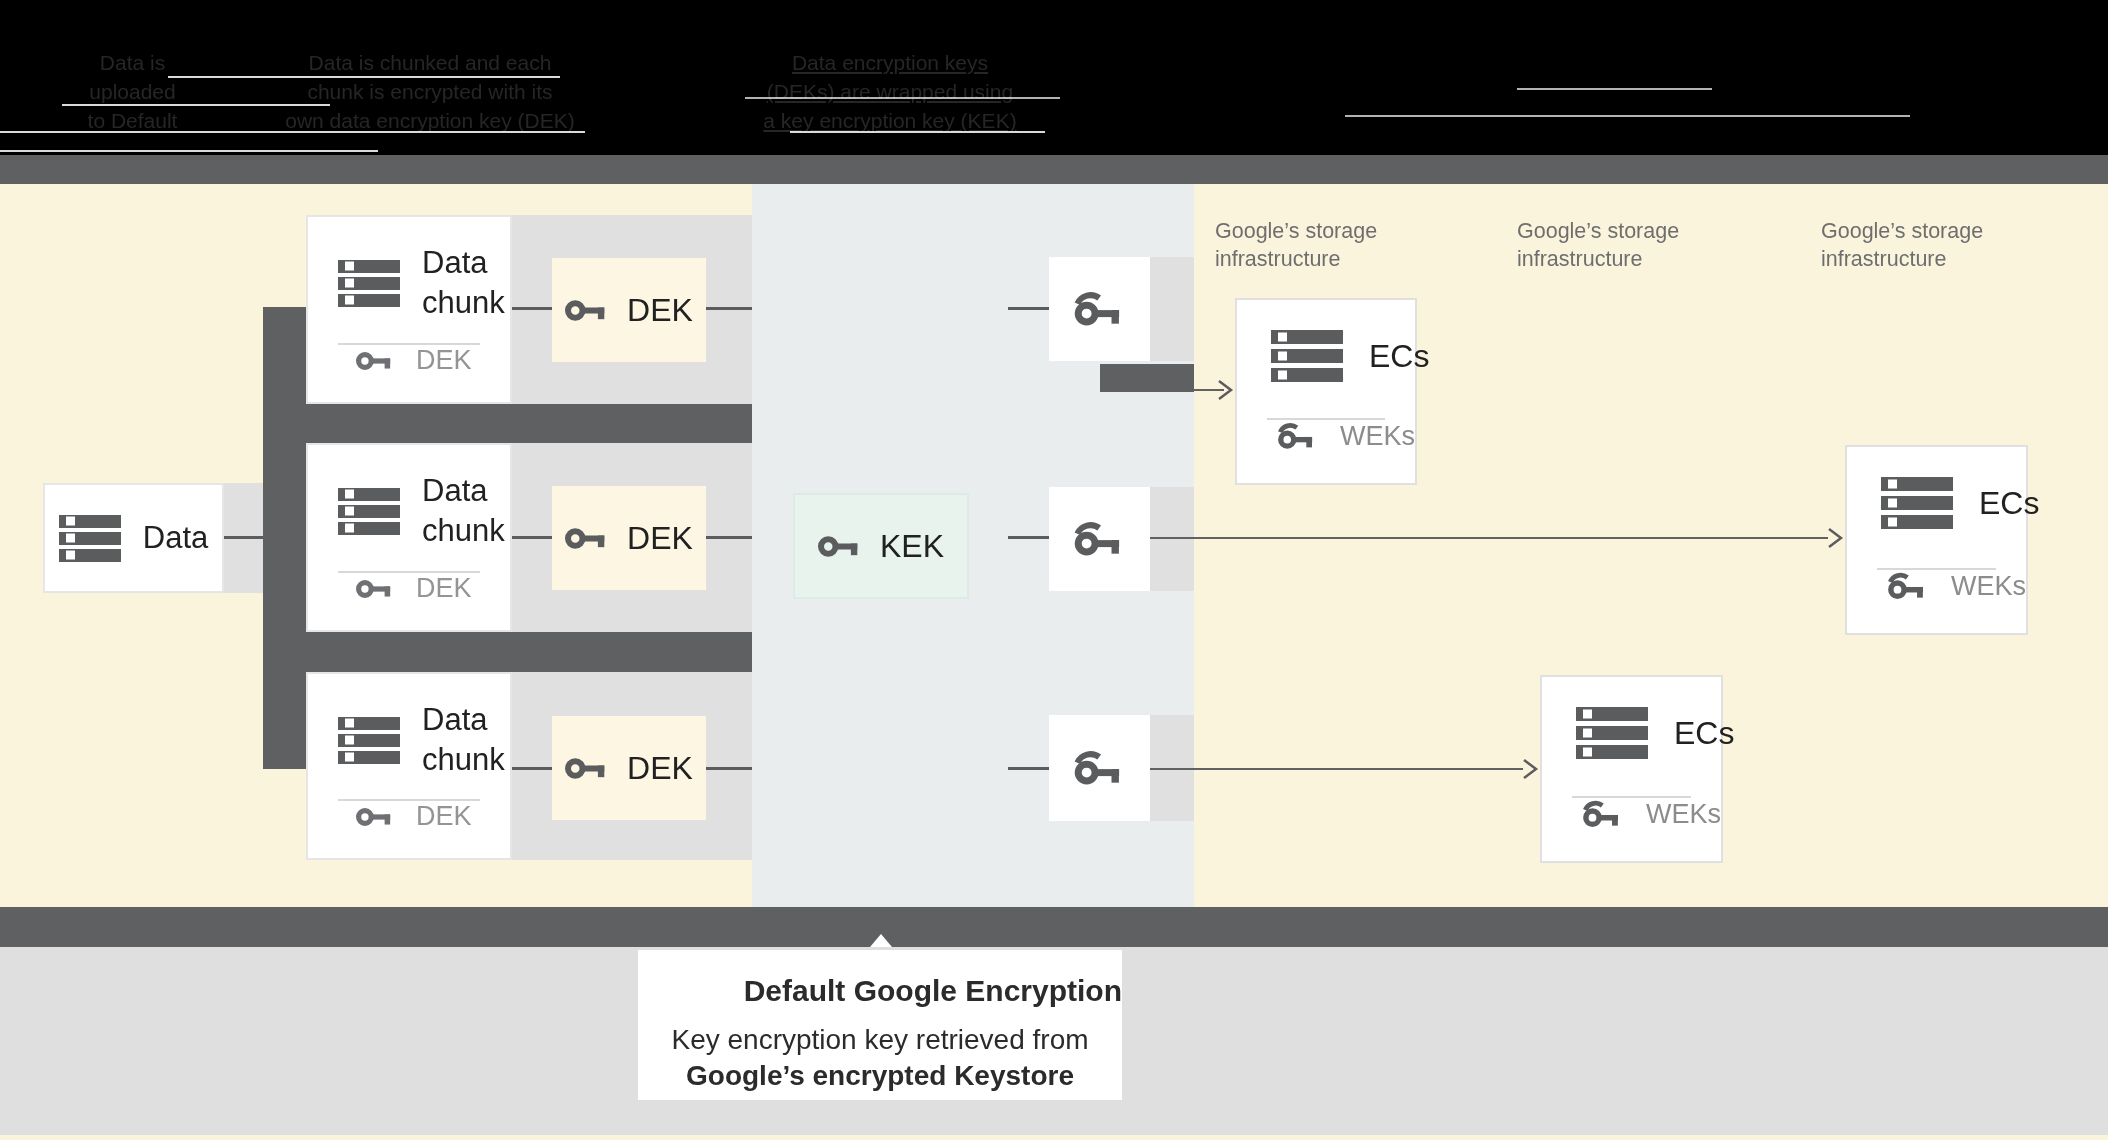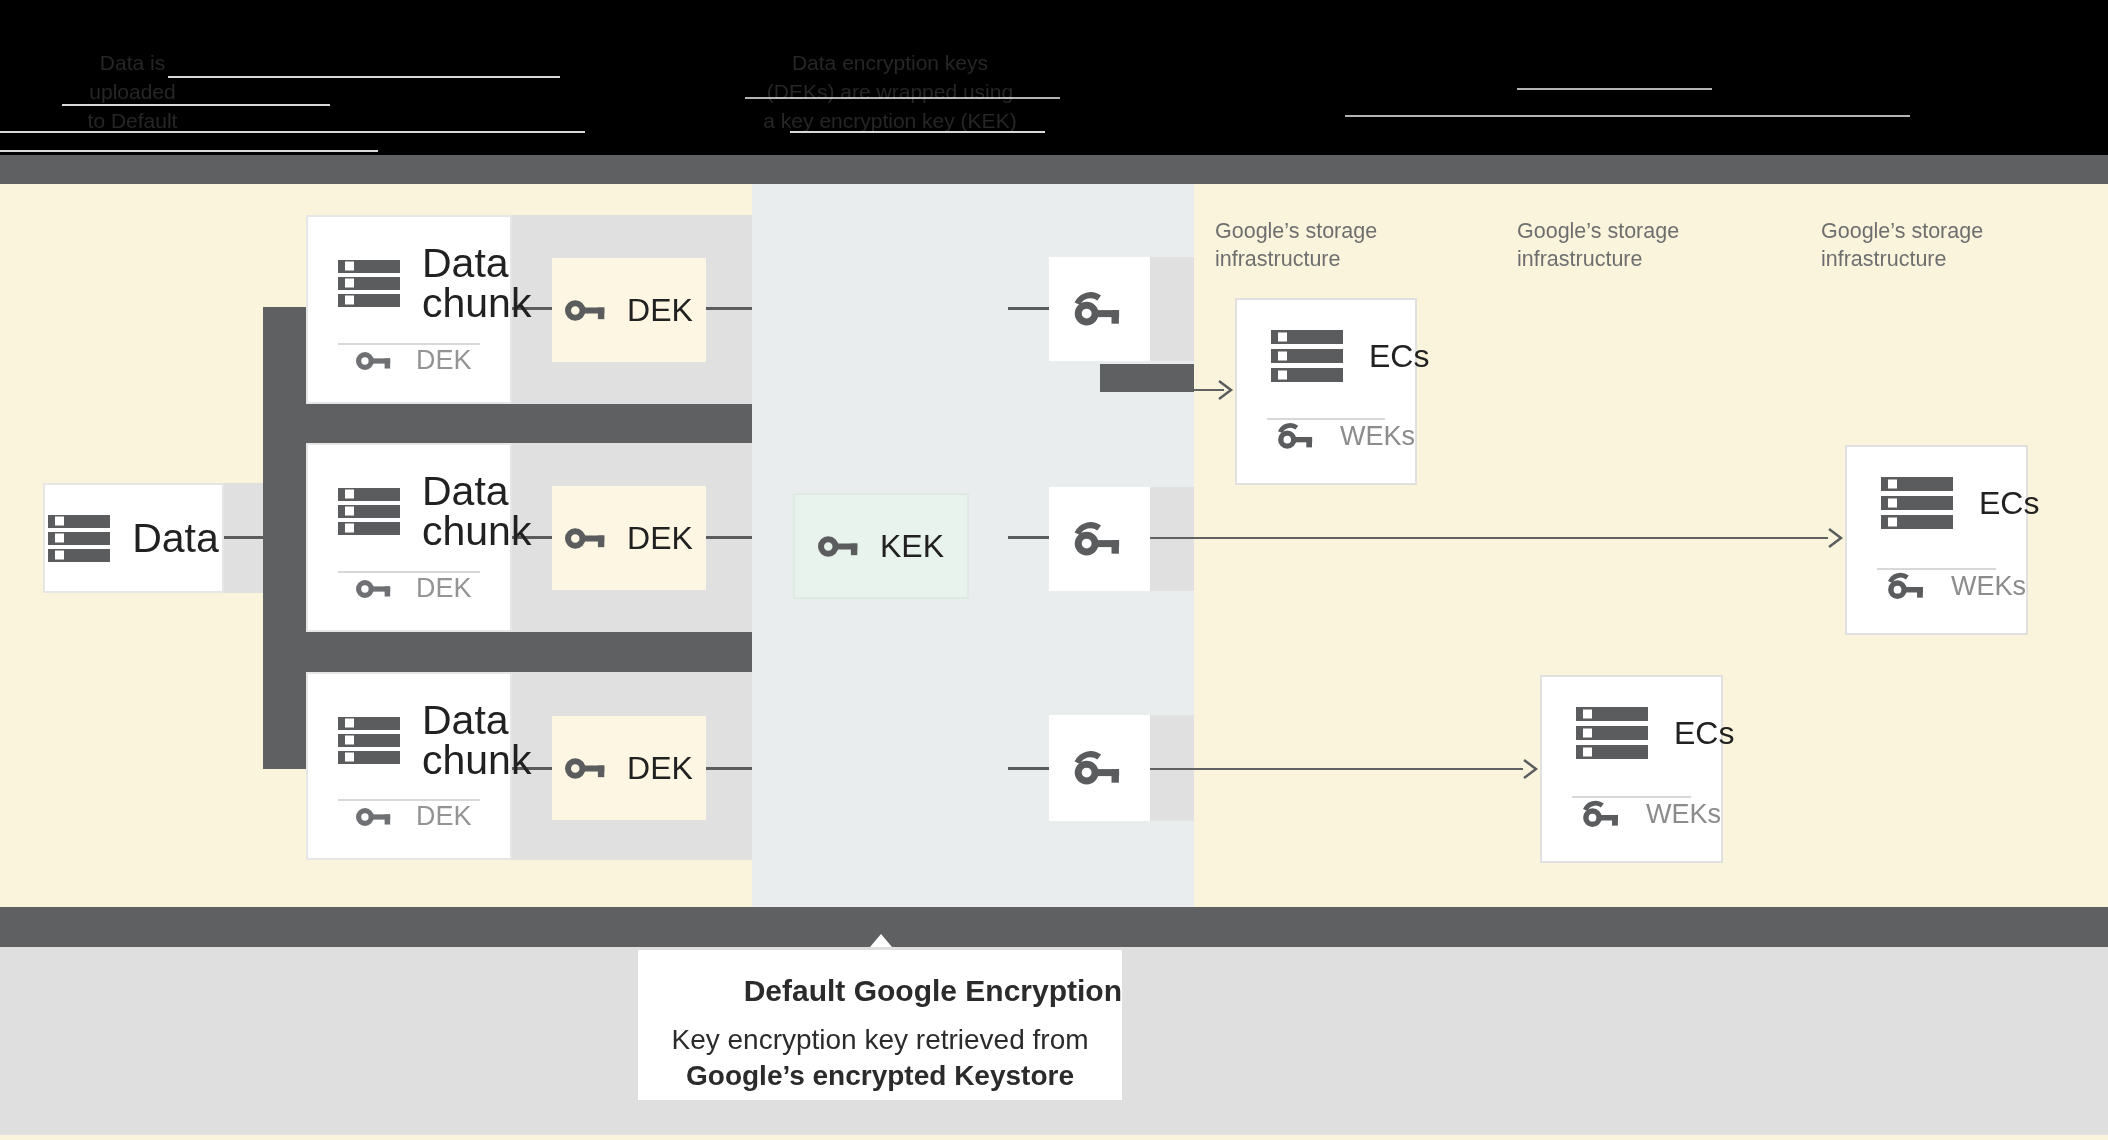--- a/index.html
+++ b/index.html
@@ -25,21 +25,21 @@
   
   .wbox{position:absolute;background:#fff;border:2px solid #E6E6E6;box-sizing:border-box;}
   .dekbox{position:absolute;background:#FCF6E3;box-sizing:border-box;
           display:flex;align-items:center;justify-content:center;gap:16px;}
   .kekbox{position:absolute;background:#E7F3EC;border:2px solid #E0EAE4;box-sizing:border-box;
           display:flex;align-items:center;justify-content:center;gap:16px;}
   .keybox{position:absolute;background:#fff;box-sizing:border-box;
           display:flex;align-items:center;justify-content:center;}
   .ecbox{border-color:#E0E0E0;}
 
-  .label-dark{color:#212121;font-size:41px;}
+  .label-dark{color:#212121;font-size:31px;}
   .label-big{color:#212121;font-size:32px;}
   .label-gray{color:#949494;font-size:27px;}
   .storage-label{position:absolute;color:#6E6E6E;font-size:21.5px;line-height:28px;}
 
   
   .databox{display:flex;align-items:center;justify-content:center;gap:22px;}
 
   
   .split-box{display:flex;flex-direction:column;justify-content:space-between;}
   .split-top{display:flex;align-items:center;gap:22px;padding:26px 0 0 30px;}
@@ -77,21 +77,26 @@
 <body>
 
 <div id="canvas">
 
   <div class="hdr">
     <div class="ghost-col" style="left:55px;top:48px;width:155px;">
       <span style="display:block">Data is</span>
       <span style="display:block">uploaded</span>
       <span style="display:block">to Default</span>
     </div>
-    <div class="ghost-col" style="left:725px;top:48px;width:330px;">
+    <div class="ghost-col" style="left:275px;top:48px;width:310px;">
+      <span style="display:block">Data is chunked and each</span>
+      <span style="display:block">chunk is encrypted with its</span>
+      <span style="display:block">own data encryption key (DEK)</span>
+    </div>
+    <div class="ghost-col" style="left:725px;top:48px;width:330px;text-decoration:underline;">
       <span style="display:block">Data encryption keys</span>
       <span style="display:block">(DEKs) are wrapped using</span>
       <span style="display:block">a key encryption key (KEK)</span>
     </div>
 
     <div class="artifact" style="left:168px;top:76px;width:392px;"></div>
     <div class="artifact" style="left:62px;top:104px;width:268px;"></div>
     <div class="artifact" style="left:0;top:131px;width:585px;"></div>
     <div class="artifact" style="left:745px;top:97px;width:315px;opacity:.7;"></div>
     <div class="artifact" style="left:790px;top:131px;width:255px;"></div>

